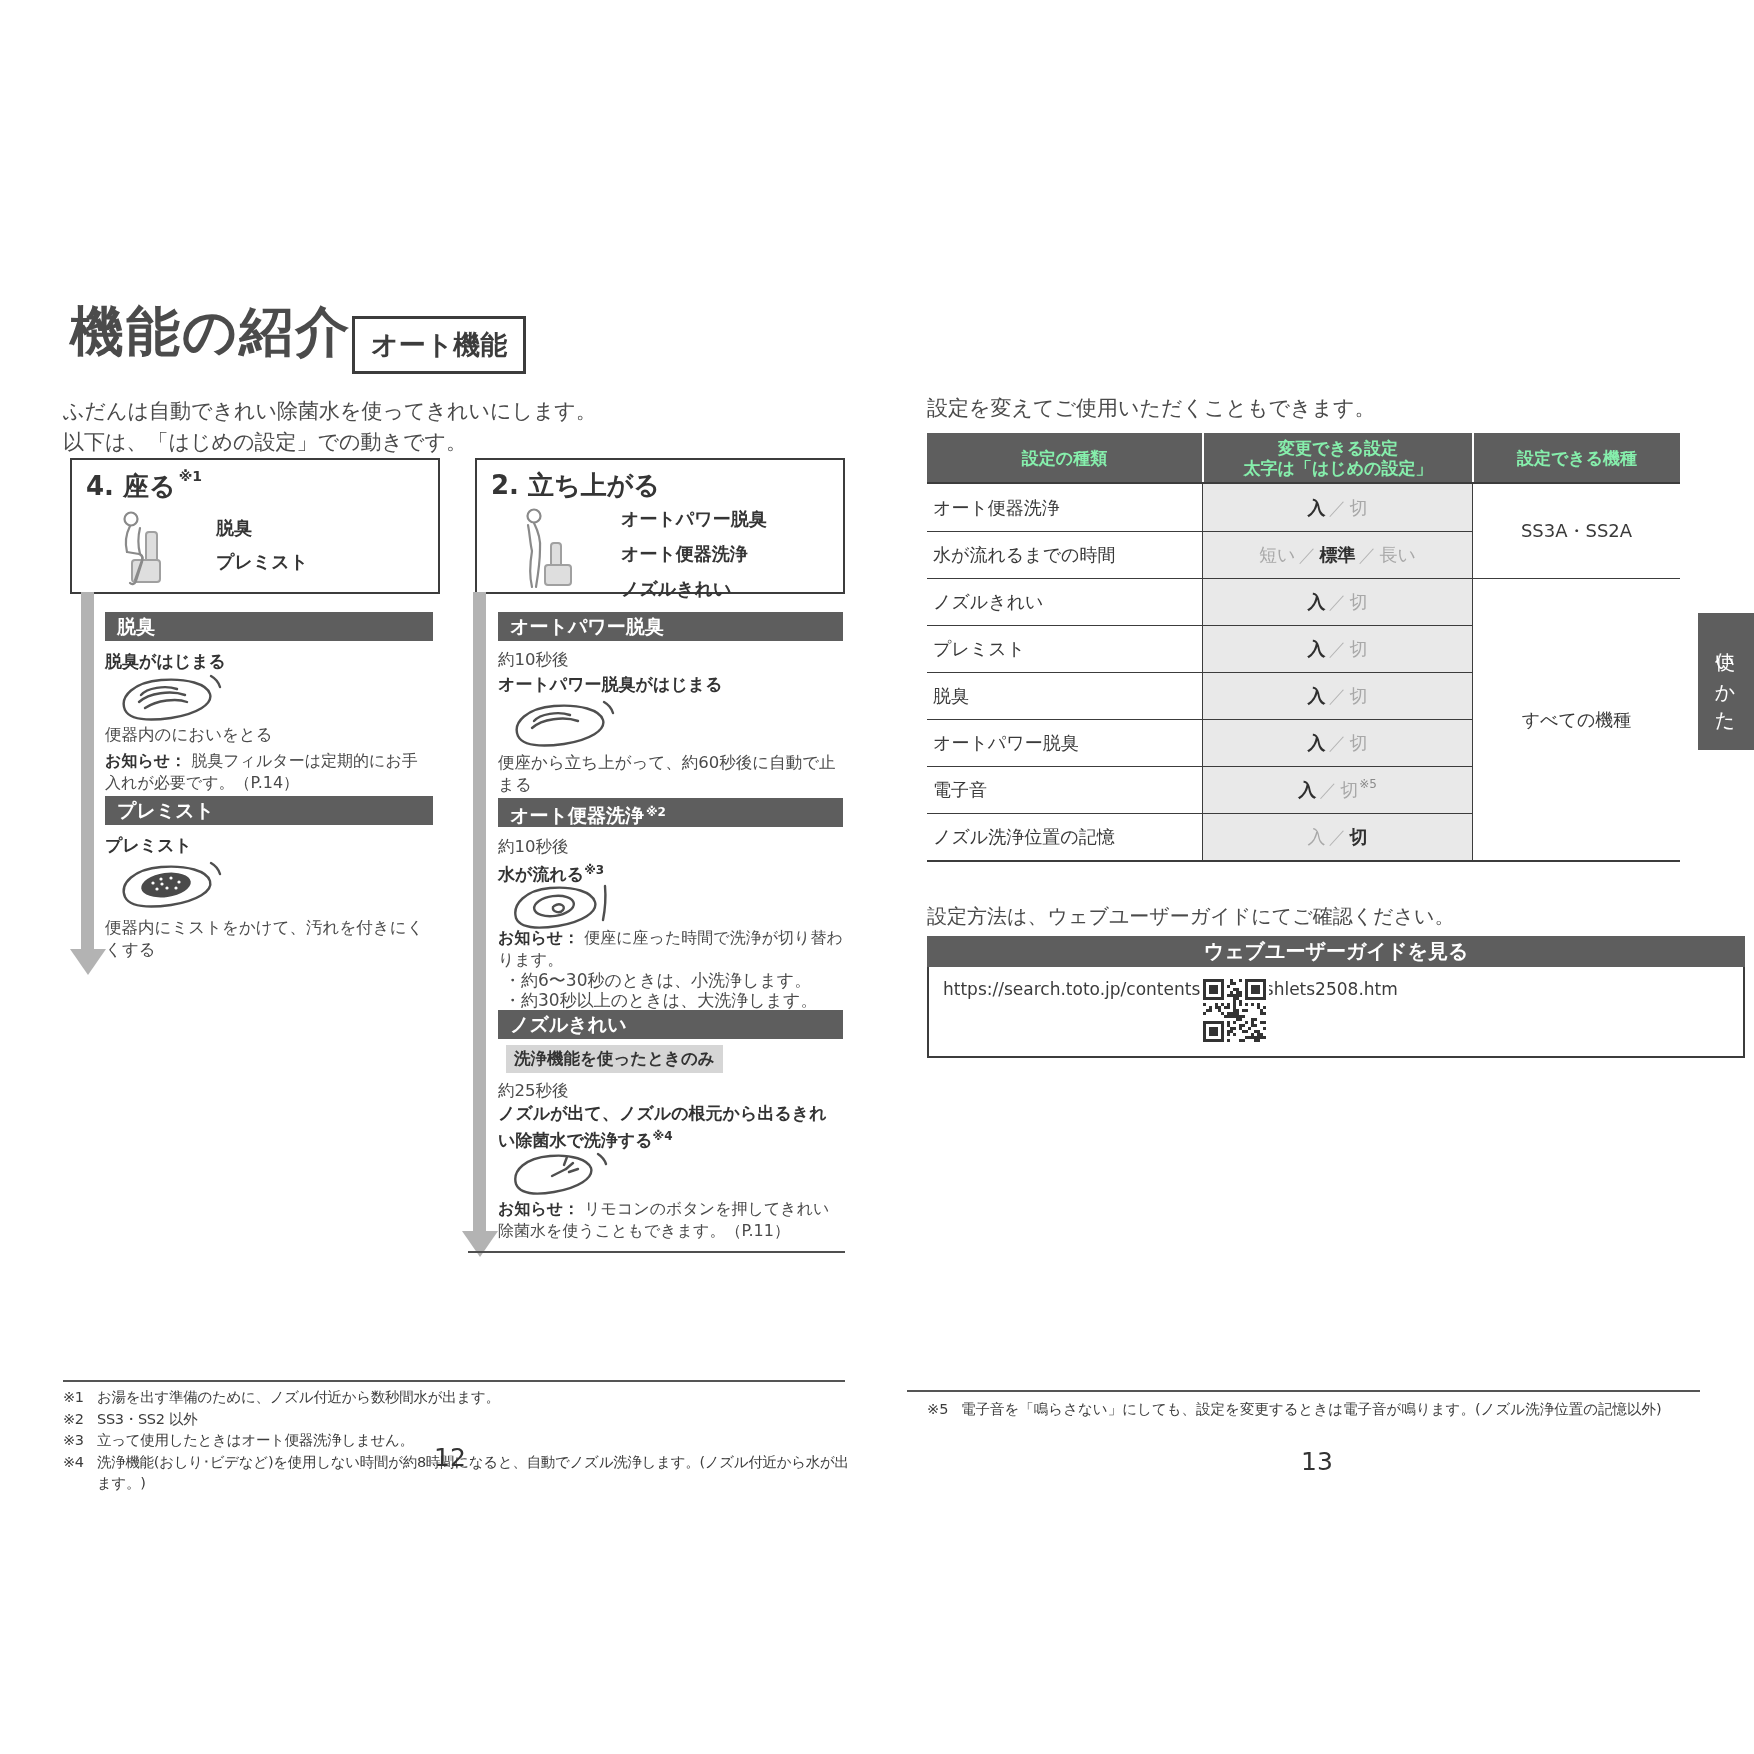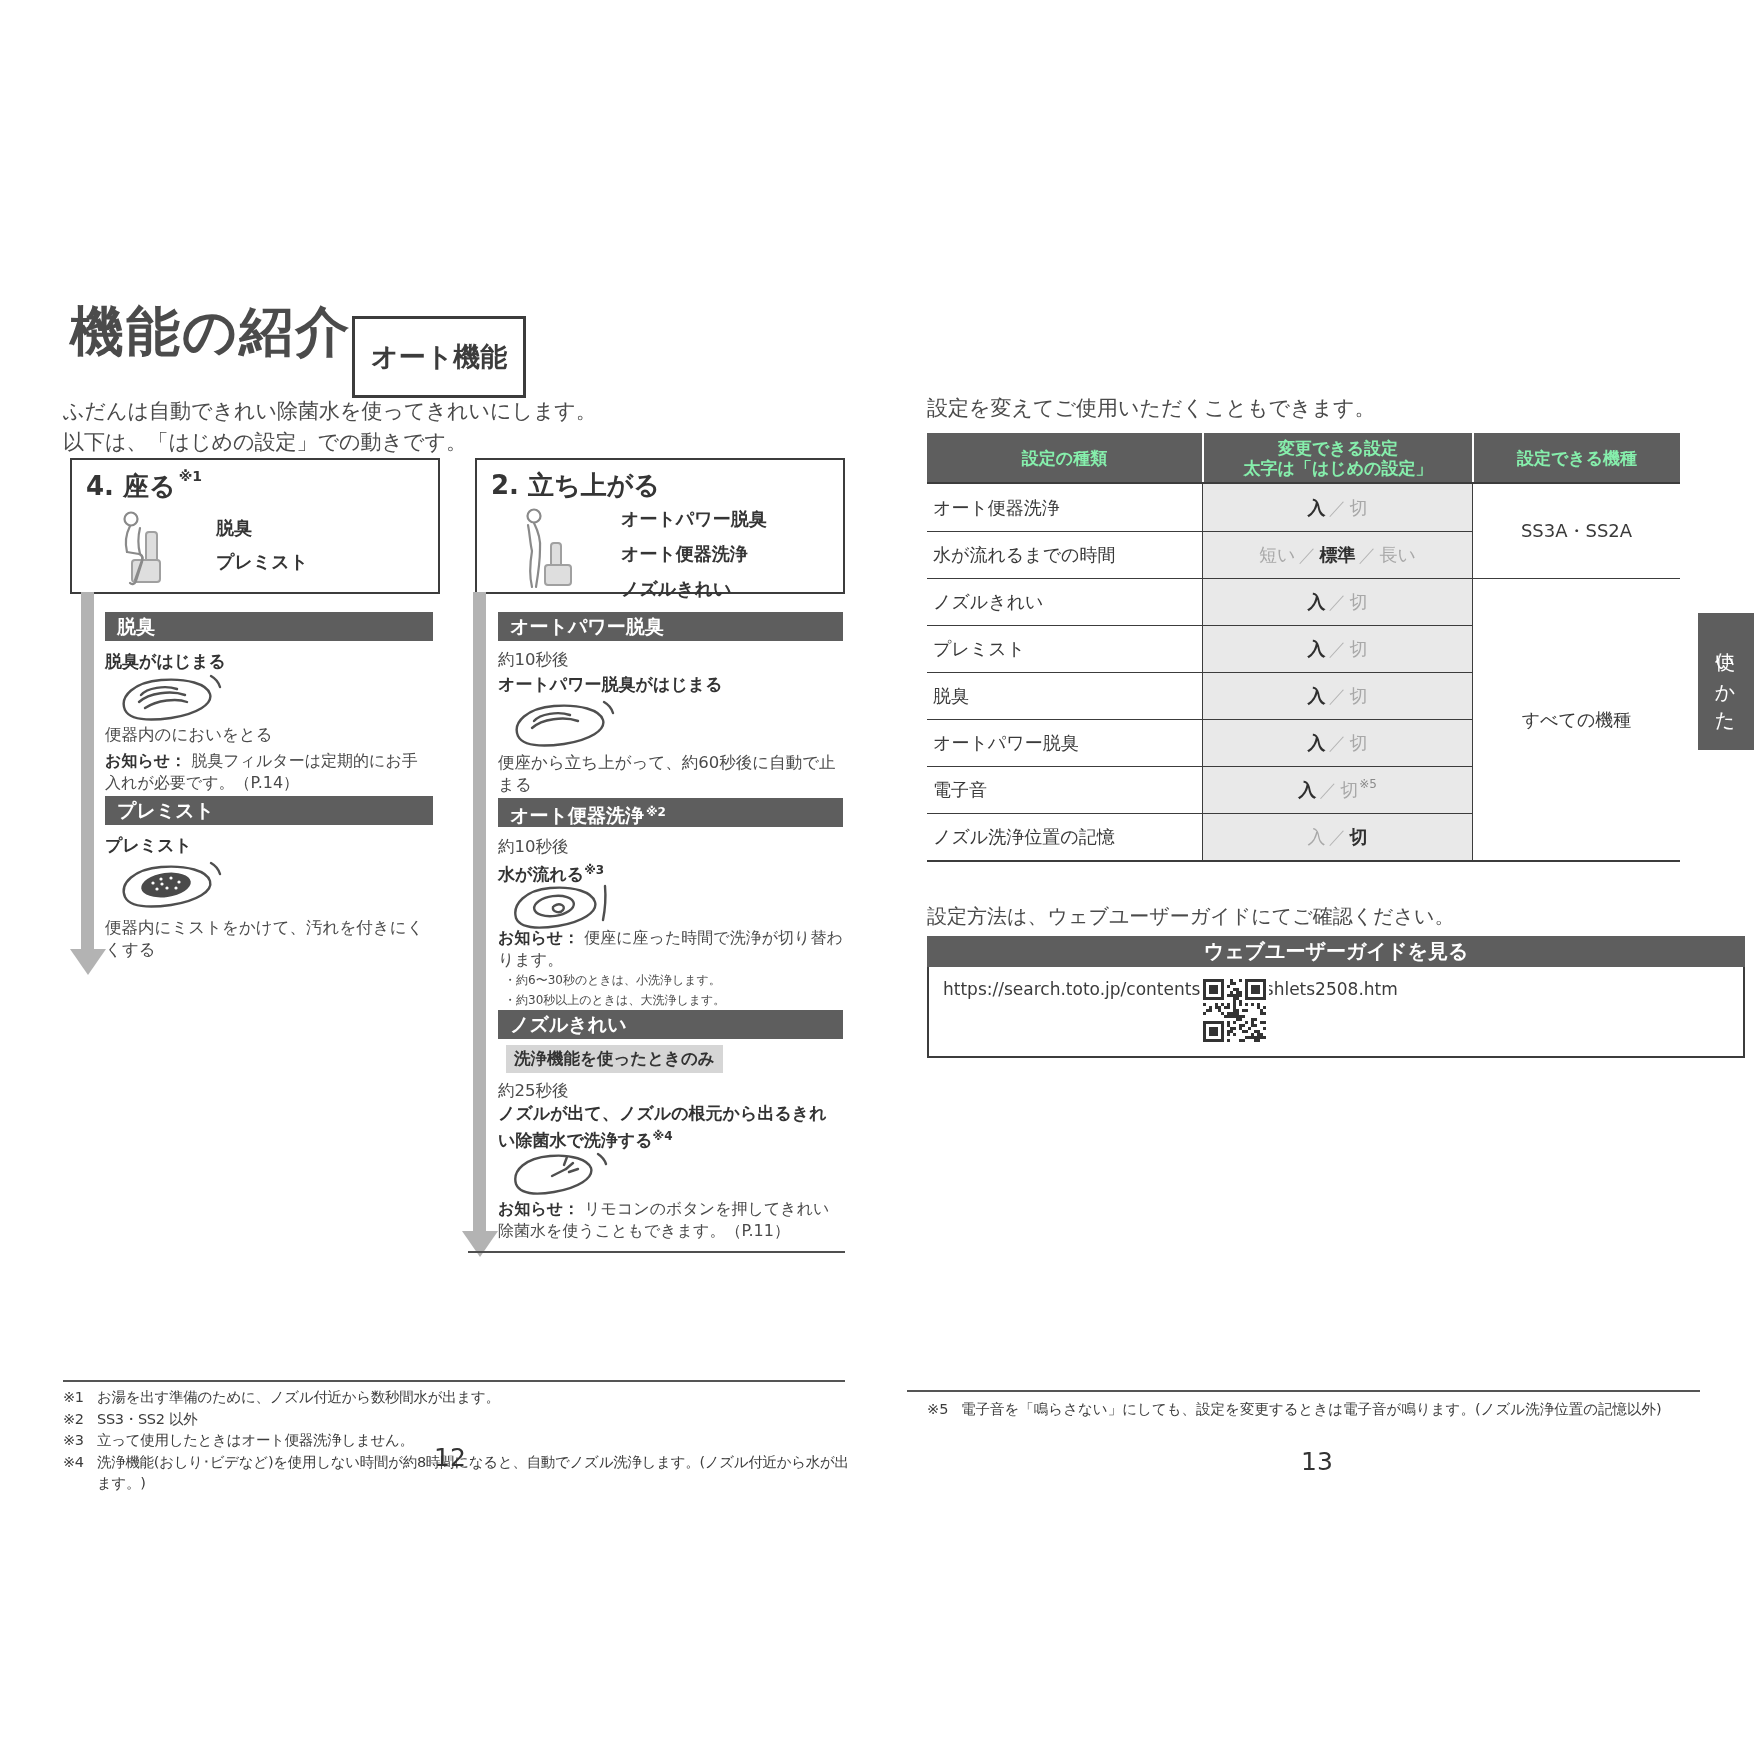--- a/index.html
+++ b/index.html
@@ -3,21 +3,21 @@
 <meta charset="utf-8">
 <style>
   html,body{margin:0;padding:0;background:#ffffff;}
   .canvas{position:relative;width:1754px;height:1754px;background:#ffffff;overflow:hidden;
           font-family:"DejaVu Sans","Liberation Sans",sans-serif;color:#3a3a3a;}
   .abs{position:absolute;}
 
   
   .doc-title{left:70px;top:296px;font-size:54px;font-weight:bold;color:#4b4b4b;letter-spacing:2px;}
   .title-badge{left:352px;top:316px;height:44px;border:3px solid #3c3c3c;display:flex;align-items:center;
-               padding:16px 16px;font-size:27px;font-weight:bold;color:#3c3c3c;background:#fff;}
+               padding:4px 16px;font-size:27px;font-weight:bold;color:#3c3c3c;background:#fff;}
   .intro{left:63px;top:396px;font-size:21px;line-height:31px;color:#4a4a4a;}
 
   .step-box{border:2px solid #3c3c3c;background:#fff;}
   .step1{left:70px;top:458px;width:366px;height:132px;}
   .step2{left:475px;top:458px;width:366px;height:132px;}
   .step-head{padding:8px 0 0 14px;font-size:26px;font-weight:bold;color:#353535;}
   .step-sup{font-size:14px;font-weight:bold;vertical-align:14px;margin-left:3px;}
   .step-row{display:flex;align-items:flex-start;margin-top:4px;padding-left:44px;}
   .step-labels{margin-left:44px;display:flex;flex-direction:column;gap:10px;margin-top:8px;
                font-size:18px;font-weight:bold;color:#353535;}
@@ -37,21 +37,21 @@
   .fcol2{left:498px;top:612px;width:345px;height:650px;}
   .fbar{position:absolute;left:0;right:0;height:29px;background:#5e5e5e;color:#ffffff;
         font-size:19px;font-weight:bold;line-height:29px;padding-left:12px;box-sizing:border-box;}
   .fbar sup{font-size:12px;font-weight:bold;vertical-align:6px;margin-left:2px;}
   .ftime{position:absolute;font-size:16.5px;color:#4a4a4a;}
   .flead{position:absolute;font-size:17px;font-weight:bold;color:#333;line-height:23px;}
   .flead sup{font-size:12px;font-weight:bold;vertical-align:6px;}
   .fdesc{position:absolute;font-size:16.5px;line-height:21.5px;color:#4a4a4a;}
   .fnotice{position:absolute;font-size:16px;line-height:21.5px;color:#4a4a4a;}
   .fnotice b{color:#333;}
-  .bullet{font-size:12px;line-height:20px;color:#4a4a4a;}
+  .bullet{font-size:17px;line-height:20px;color:#4a4a4a;}
   .fcond{position:absolute;background:#d6d6d6;color:#333;font-size:16.5px;font-weight:bold;
          padding:3px 8px;}
   .ficon{position:absolute;}
 
   .footrule12{left:63px;top:1380px;width:782px;height:2px;background:#555;}
   .footnotes{left:63px;top:1387px;width:790px;font-size:14.5px;line-height:21.5px;color:#3c3c3c;letter-spacing:-0.3px;}
   .fn-row{display:flex;}
   .fn-mark{width:34px;flex:none;}
   .fn-text{flex:1;}
   .pageno{font-size:25px;color:#333;text-align:center;width:80px;}

